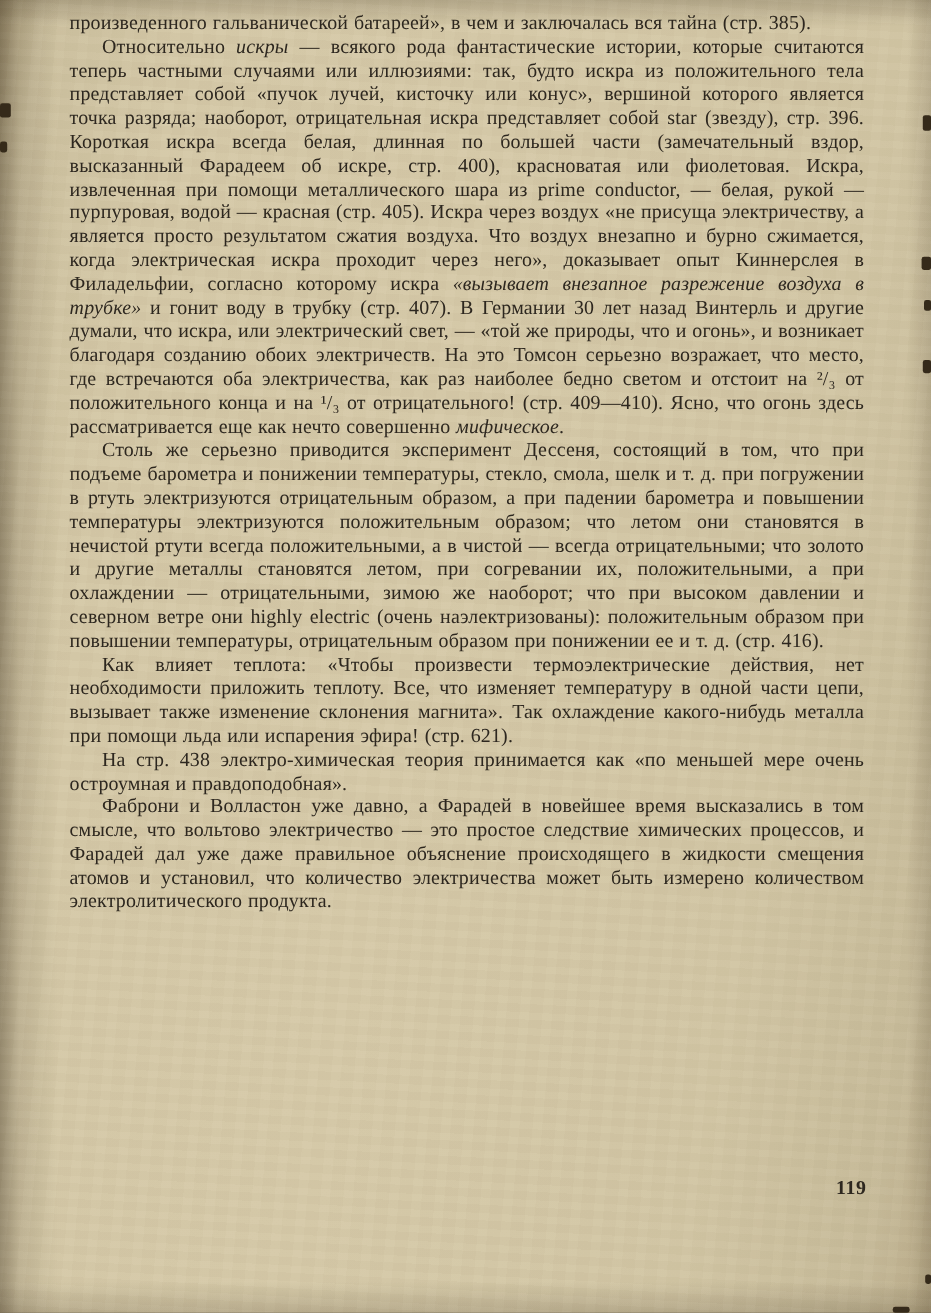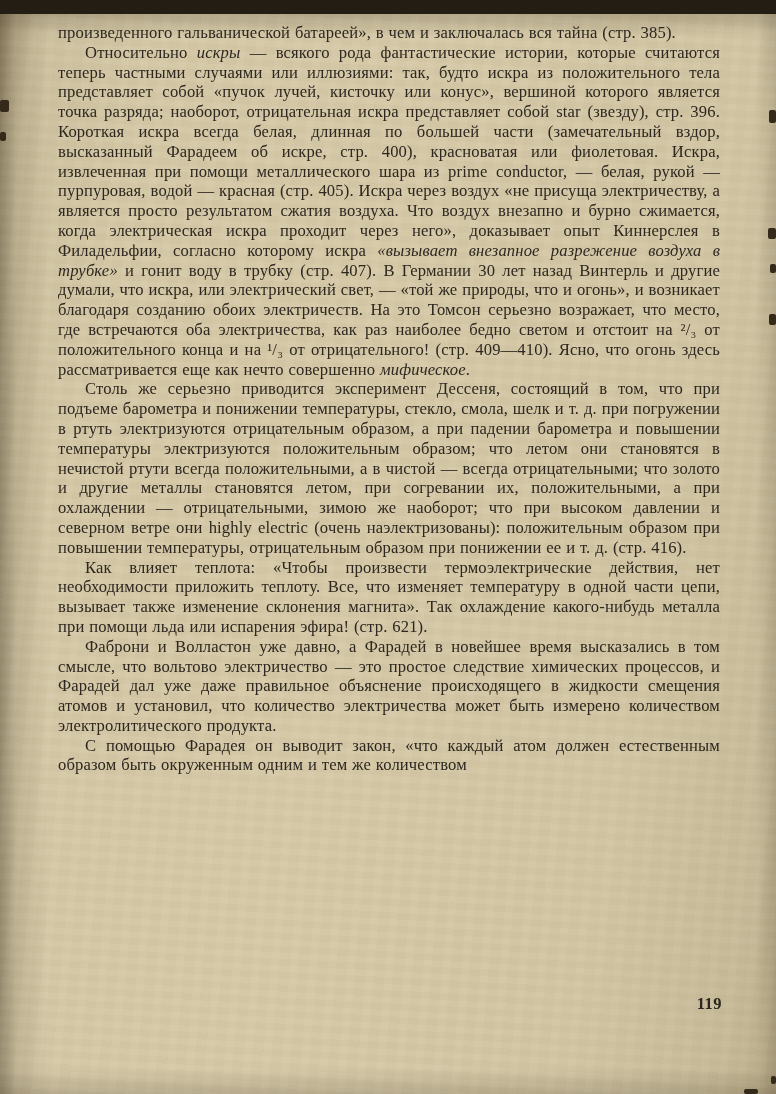--- a/index.html
+++ b/index.html
@@ -10,21 +10,20 @@
     overflow: hidden;
     background: #241d13;
   }
   .paper {
     position: absolute;
     inset: 0;
     background:
       linear-gradient(100deg, #b5a784 0%, #cdc1a0 4%, #d5c9a8 16%, #d6caa9 45%, #d2c6a5 78%, #c7bb9a 94%, #b9ab89 100%);
     font-family: "Liberation Serif", "DejaVu Serif", serif;
     color: #2d271f;
-    margin-top: 14px;
   }
   
   .paper::before {
     content: "";
     position: absolute;
     inset: 0;
     pointer-events: none;
     background:
       linear-gradient(to right, rgba(56,44,26,0.40), rgba(56,44,26,0.14) 16px, rgba(56,44,26,0.0) 48px),
       linear-gradient(to bottom, rgba(56,44,26,0.22), rgba(56,44,26,0.0) 22px),
@@ -92,22 +91,22 @@
 </style>
 </head>
 <body>
 
 <div class="paper">
   <div class="text-block">
       <p class="no-indent"><span>произведенного гальванической батареей», в чем и заключалась вся тайна (стр. 385).</span></p>
       <p><span>Относительно </span><span class="em">искры</span><span> — всякого рода фантастические истории, которые считаются теперь частными случаями или иллюзиями: так, будто искра из положительного тела представляет собой «пучок лучей, кисточку или конус», вершиной которого является точка разряда; наоборот, отрицательная искра представляет собой star (звезду), стр. 396. Короткая искра всегда белая, длинная по большей части (замечательный вздор, высказанный Фарадеем об искре, стр. 400), красноватая или фиолетовая. Искра, извлеченная при помощи металлического шара из prime conductor, — белая, рукой — пурпуровая, водой — красная (стр. 405). Искра через воздух «не присуща электричеству, а является просто результатом сжатия воздуха. Что воздух внезапно и бурно сжимается, когда электрическая искра проходит через него», доказывает опыт Киннерслея в Филадельфии, согласно которому искра </span><span class="em">«вызывает внезапное разрежение воздуха в трубке»</span><span> и гонит воду в трубку (стр. 407). В Германии 30 лет назад Винтерль и другие думали, что искра, или электрический свет, — «той же природы, что и огонь», и возникает благодаря созданию обоих электричеств. На это Томсон серьезно возражает, что место, где встречаются оба электричества, как раз наиболее бедно светом и отстоит на ²/₃ от положительного конца и на ¹/₃ от отрицательного! (стр. 409—410). Ясно, что огонь здесь рассматривается еще как нечто совершенно </span><span class="em">мифическое</span><span>.</span></p>
       <p><span>Столь же серьезно приводится эксперимент Дессеня, состоящий в том, что при подъеме барометра и понижении температуры, стекло, смола, шелк и т. д. при погружении в ртуть электризуются отрицательным образом, а при падении барометра и повышении температуры электризуются положительным образом; что летом они становятся в нечистой ртути всегда положительными, а в чистой — всегда отрицательными; что золото и другие металлы становятся летом, при согревании их, положительными, а при охлаждении — отрицательными, зимою же наоборот; что при высоком давлении и северном ветре они highly electric (очень наэлектризованы): положительным образом при повышении температуры, отрицательным образом при понижении ее и т. д. (стр. 416).</span></p>
       <p><span>Как влияет теплота: «Чтобы произвести термоэлектрические действия, нет необходимости приложить теплоту. Все, что изменяет температуру в одной части цепи, вызывает также изменение склонения магнита». Так охлаждение какого-нибудь металла при помощи льда или испарения эфира! (стр. 621).</span></p>
+      <p><span>На стр. 438 электро-химическая теория принимается как «по меньшей мере очень остроумная и правдоподобная».</span></p>
       <p><span>Фаброни и Волластон уже давно, а Фарадей в новейшее время высказались в том смысле, что вольтово электричество — это простое следствие химических процессов, и Фарадей дал уже даже правильное объяснение происходящего в жидкости смещения атомов и установил, что количество электричества может быть измерено количеством электролитического продукта.</span></p>
-      <p><span>С помощью Фарадея он выводит закон, «что каждый атом должен естественным образом быть окруженным одним и тем же количеством</span></p>
     </div>
   <div class="page-number">119</div>
 
   <div class="mark m-left-1"></div>
   <div class="mark m-left-2"></div>
   <div class="mark m-right-1"></div>
   <div class="mark m-right-2"></div>
   <div class="mark m-right-3"></div>
   <div class="mark m-right-4"></div>
   <div class="mark m-right-5"></div>

